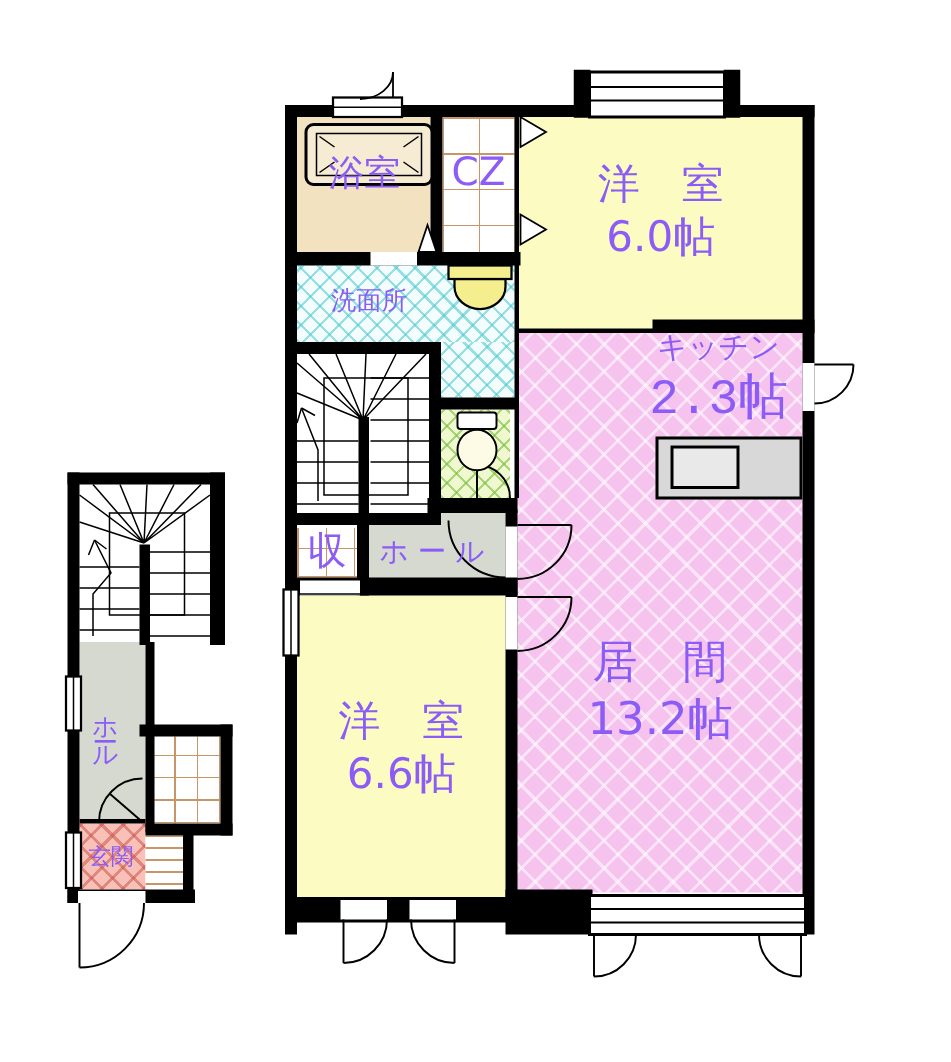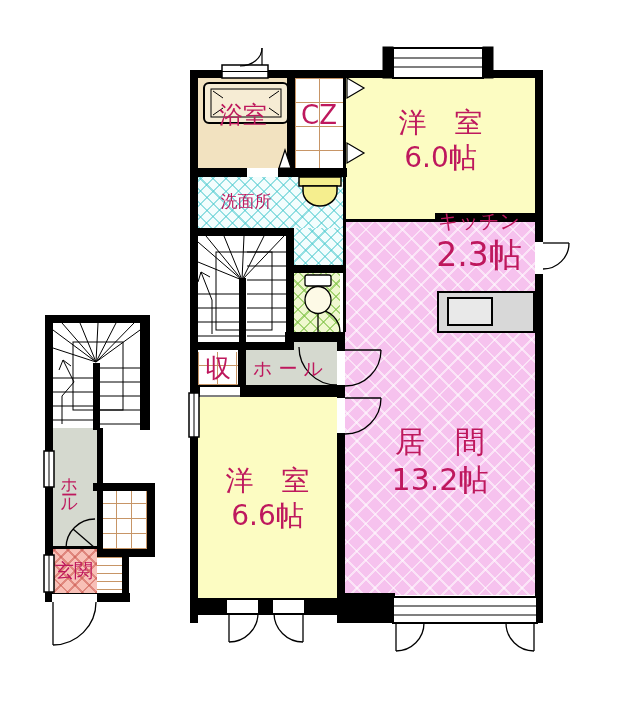--- a/index.html
+++ b/index.html
@@ -1,17 +1,17 @@
 <!DOCTYPE html>
 <html><head>
 <meta charset="utf-8">
 <style>
   html,body{margin:0;padding:0;background:#fff;}
   .plan{position:relative;width:634px;height:708px;background:#ffffff;overflow:hidden;
-        font-family:"DejaVu Sans",sans-serif;color:#be185d;}
+        font-family:"DejaVu Sans",sans-serif;color:#8b5cf6;}
   .fill{position:absolute;z-index:1;}
   .wall{position:absolute;background:#000;z-index:2;}
   .gap{position:absolute;background:#fff;z-index:3;}
   .lines{position:absolute;z-index:4;pointer-events:none;}
   .label{position:absolute;z-index:5;display:flex;flex-direction:column;align-items:center;
          justify-content:center;text-align:center;line-height:1.25;white-space:nowrap;}
   
   .bath{background:#f2e2c0;}
   .yellow{background:#fcfcc2;}
   .gray{background:#d5d9cf;}
@@ -239,38 +239,38 @@
   <div class="label" style="left:295px;top:100px;width:48px;height:30px;font-size:26px;">
     <span>CZ</span>
   </div>
   <div class="label" style="left:346px;top:96px;width:189px;height:88px;font-size:28px;">
     <span>洋　室</span>
     <span>6.0帖</span>
   </div>
   <div class="label" style="left:196px;top:188px;width:100px;height:28px;font-size:17px;">
     <span>洗面所</span>
   </div>
-  <div class="label" style="left:424px;top:212px;width:110px;height:60px;font-size:20px;">
+  <div class="label" style="left:424px;top:224px;width:110px;height:60px;font-size:20px;font-family:Liberation Mono, monospace;">
     <span>キッチン</span>
     <span style="font-size:33px;">2.3帖</span>
   </div>
   <div class="label" style="left:350px;top:418px;width:180px;height:85px;font-size:30px;">
     <span>居　間</span>
     <span>13.2帖</span>
   </div>
   <div class="label" style="left:198px;top:350px;width:40px;height:36px;font-size:26px;">
     <span>収</span>
   </div>
   <div class="label" style="left:246px;top:356px;width:90px;height:26px;font-size:19px;letter-spacing:6px;">
     <span>ホール</span>
   </div>
   <div class="label" style="left:198px;top:450px;width:139px;height:95px;font-size:28px;">
     <span>洋　室</span>
     <span>6.6帖</span>
   </div>
   <div class="label vtext" style="left:57px;top:438px;width:24px;height:95px;font-size:17px;">
     <span>ホール</span>
   </div>
-  <div class="label" style="left:50px;top:558px;width:48px;height:26px;font-size:19px;">
+  <div class="label" style="left:50px;top:558px;width:48px;height:26px;font-size:15px;">
     <span>玄関</span>
   </div>
 
 </div>
 
 </body></html>

